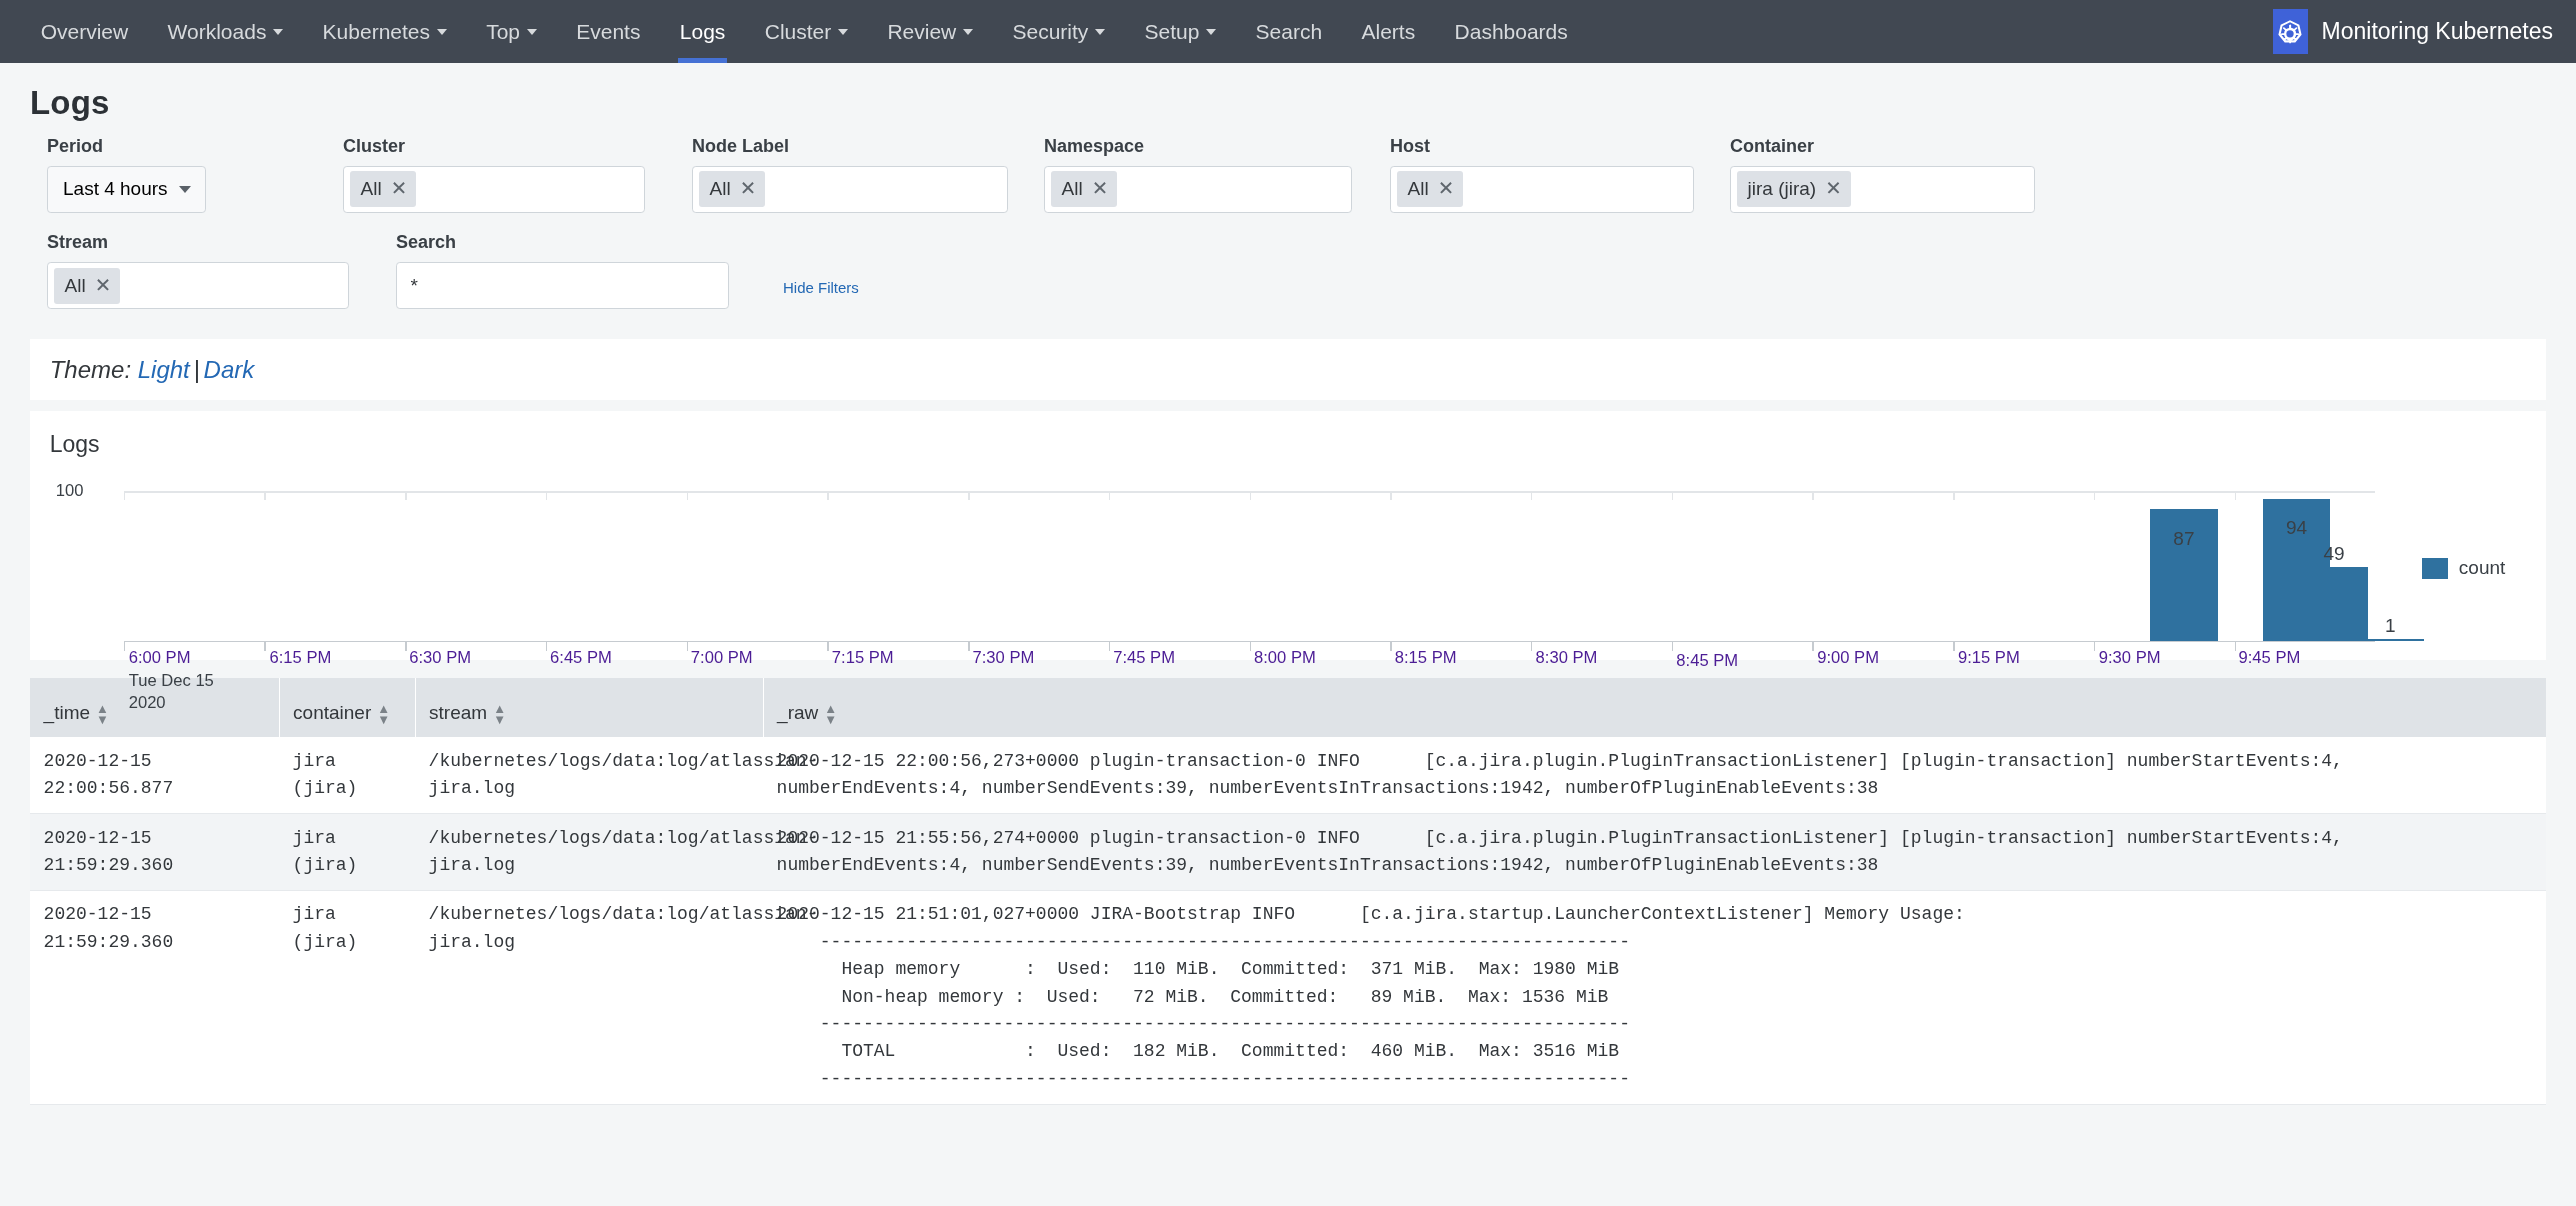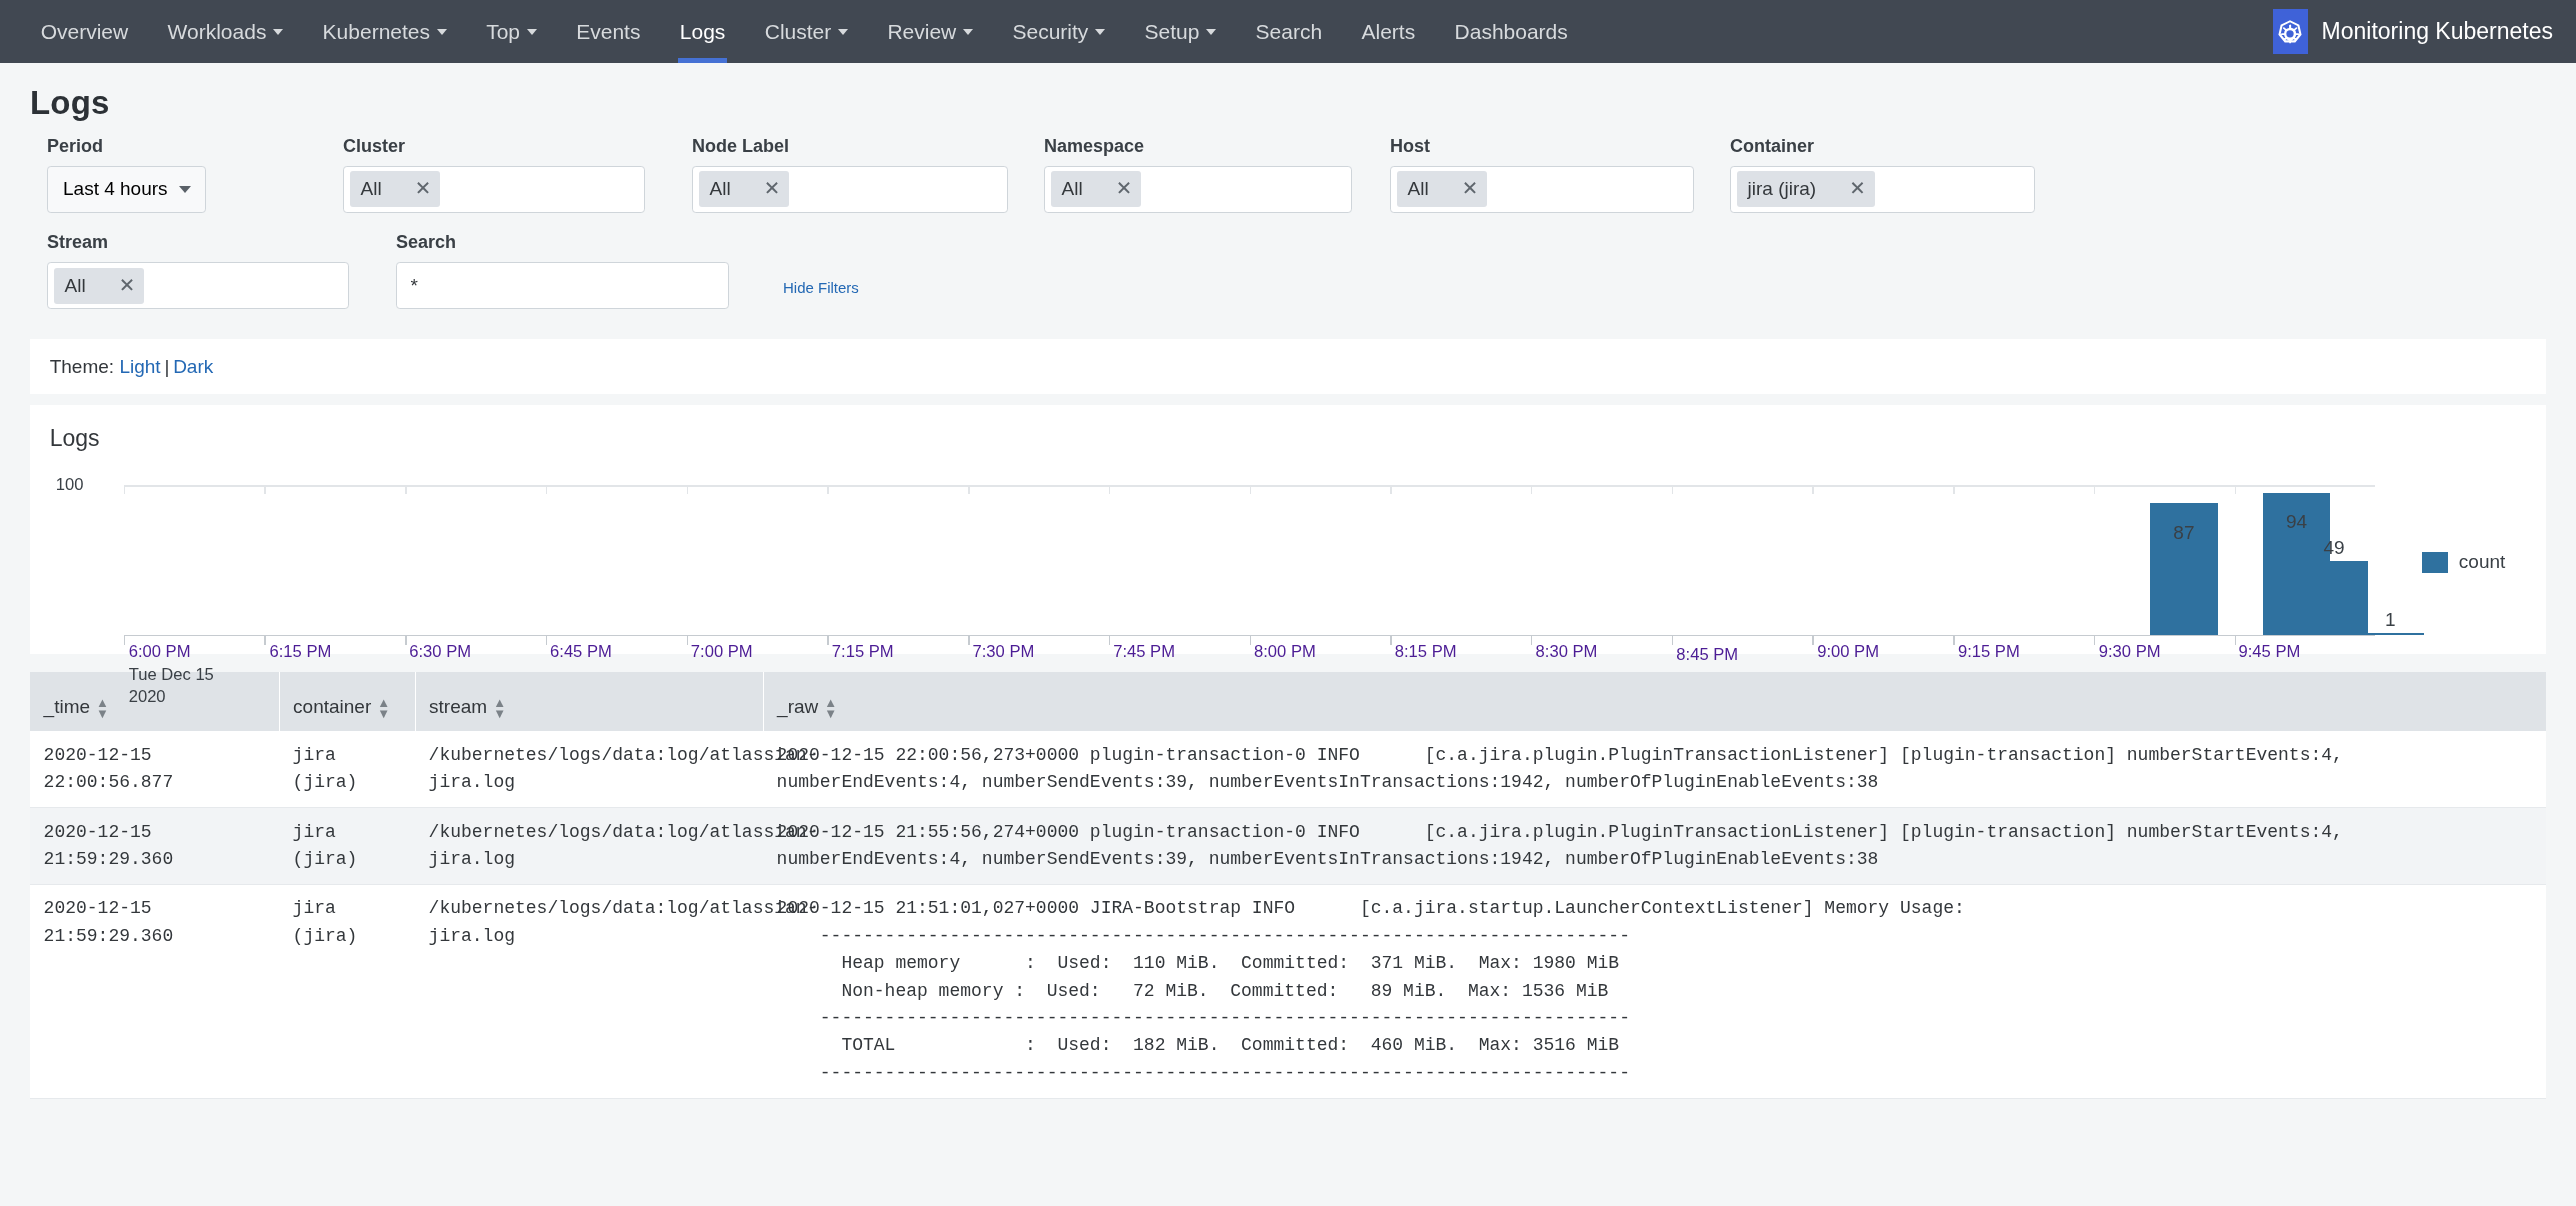--- a/index.html
+++ b/index.html
@@ -108,21 +108,20 @@
   .token {
     background:#dde1e6;
     border-radius:3px;
     height:36px;
     display:flex;
     align-items:center;
     padding:0 9px 0 10.6px;
     font-size:19px;
     color:#33373b;
     white-space:nowrap;
-    gap:24px;
   }
   .token .x {
     margin-left:9px;
     color:#5f666d;
     font-size:19.7px;
     line-height:1;
     cursor:pointer;
   }
 
   .text-input {
@@ -143,22 +142,23 @@
     align-self:flex-end;
     padding-bottom:13px;
     white-space:nowrap;
   }
 
   
   .theme-bar {
     background:#ffffff;
     margin:30px 30px 0 30px;
     padding:16.6px 19.7px;
-    font-size:19px;
+    font-size:24px;
     color:#33373b;
+    font-style:italic;
   }
   .theme-bar a { color:#2368b4; text-decoration:none; cursor:pointer; }
   .theme-sep { color:#33373b; margin:0 3.8px; }
 
   
   .chart-panel {
     background:#ffffff;
     margin:10.6px 30px 0 30px;
     padding:19.7px 19.7px 7.6px 19.7px;
     position:relative;

